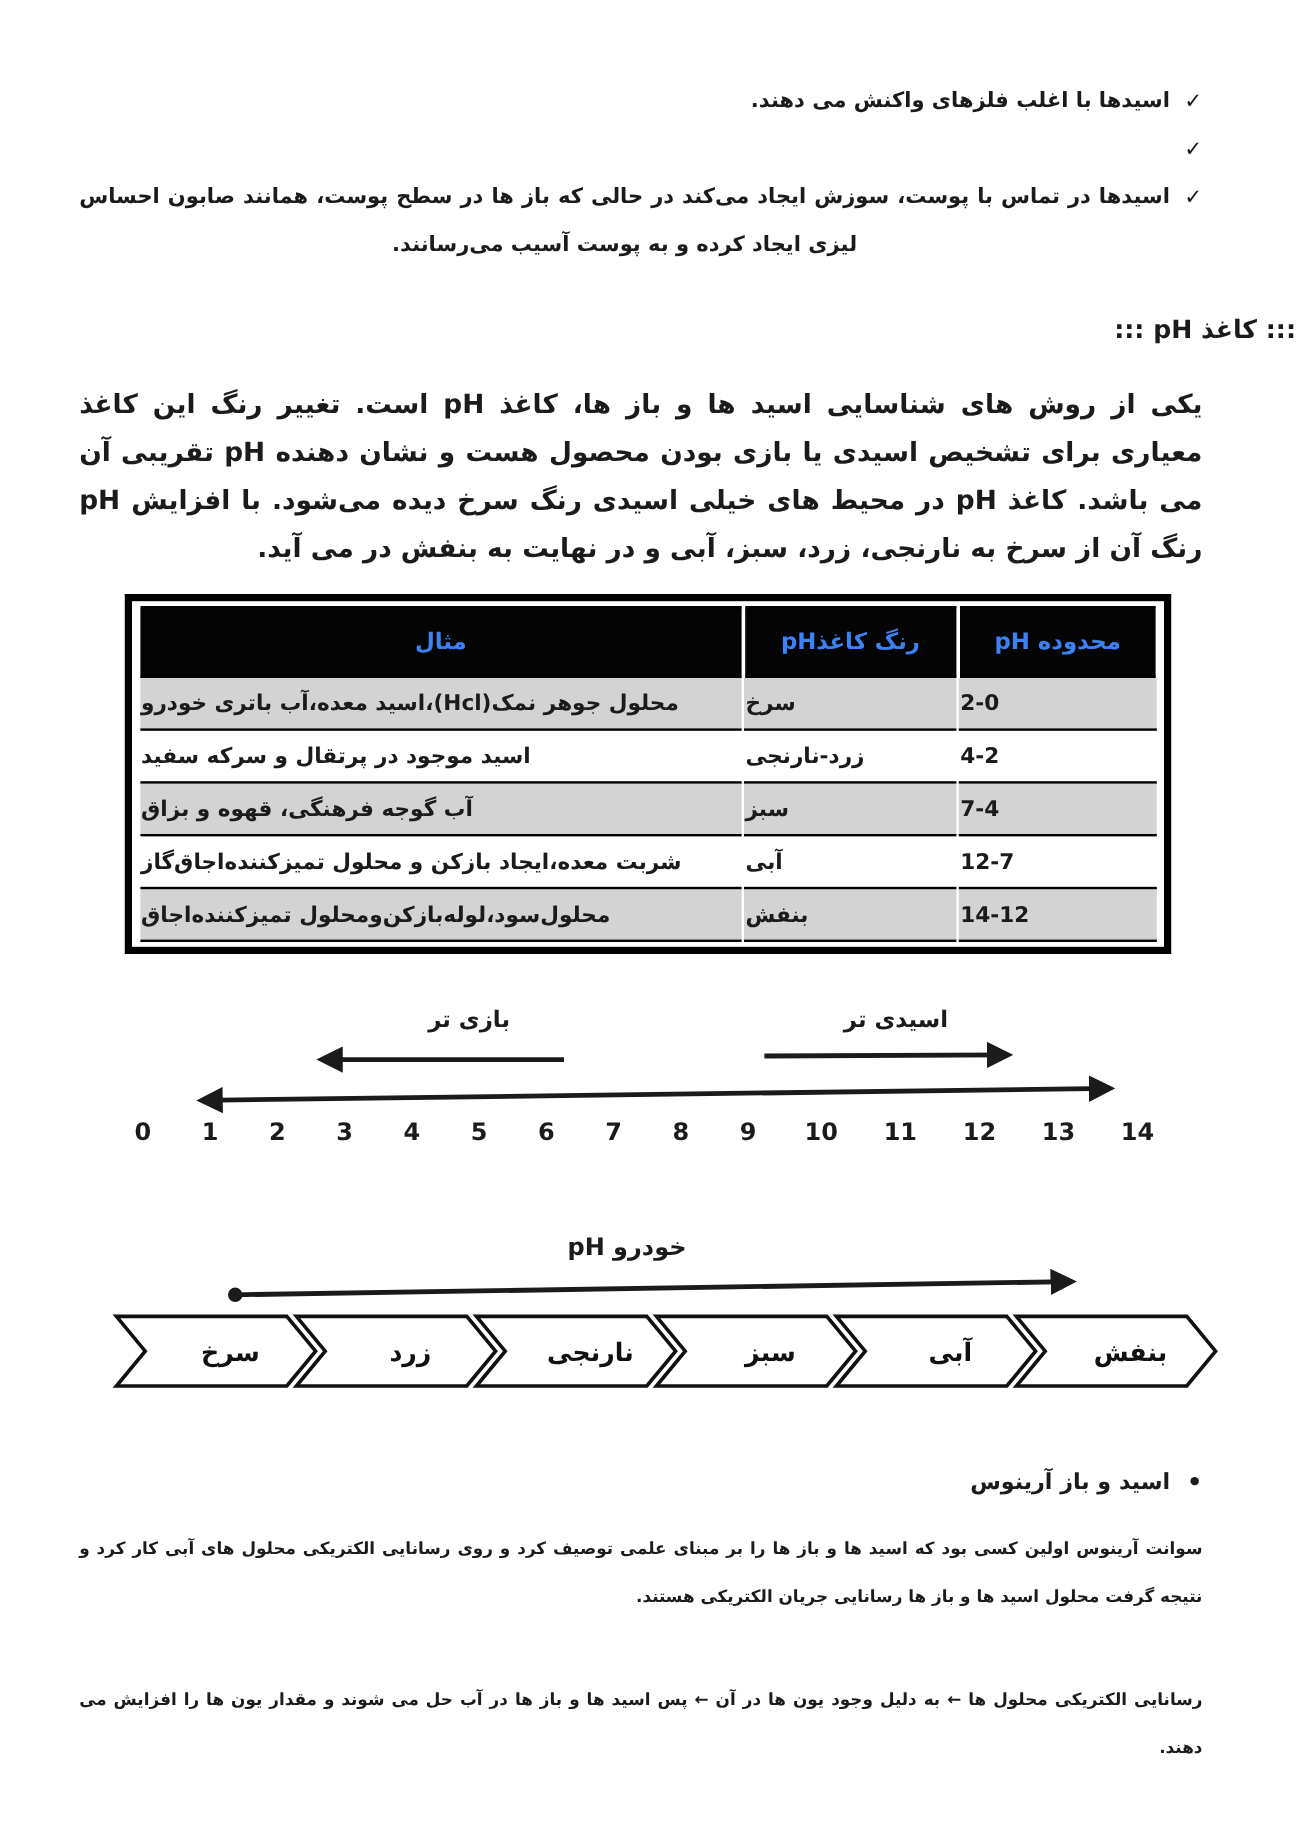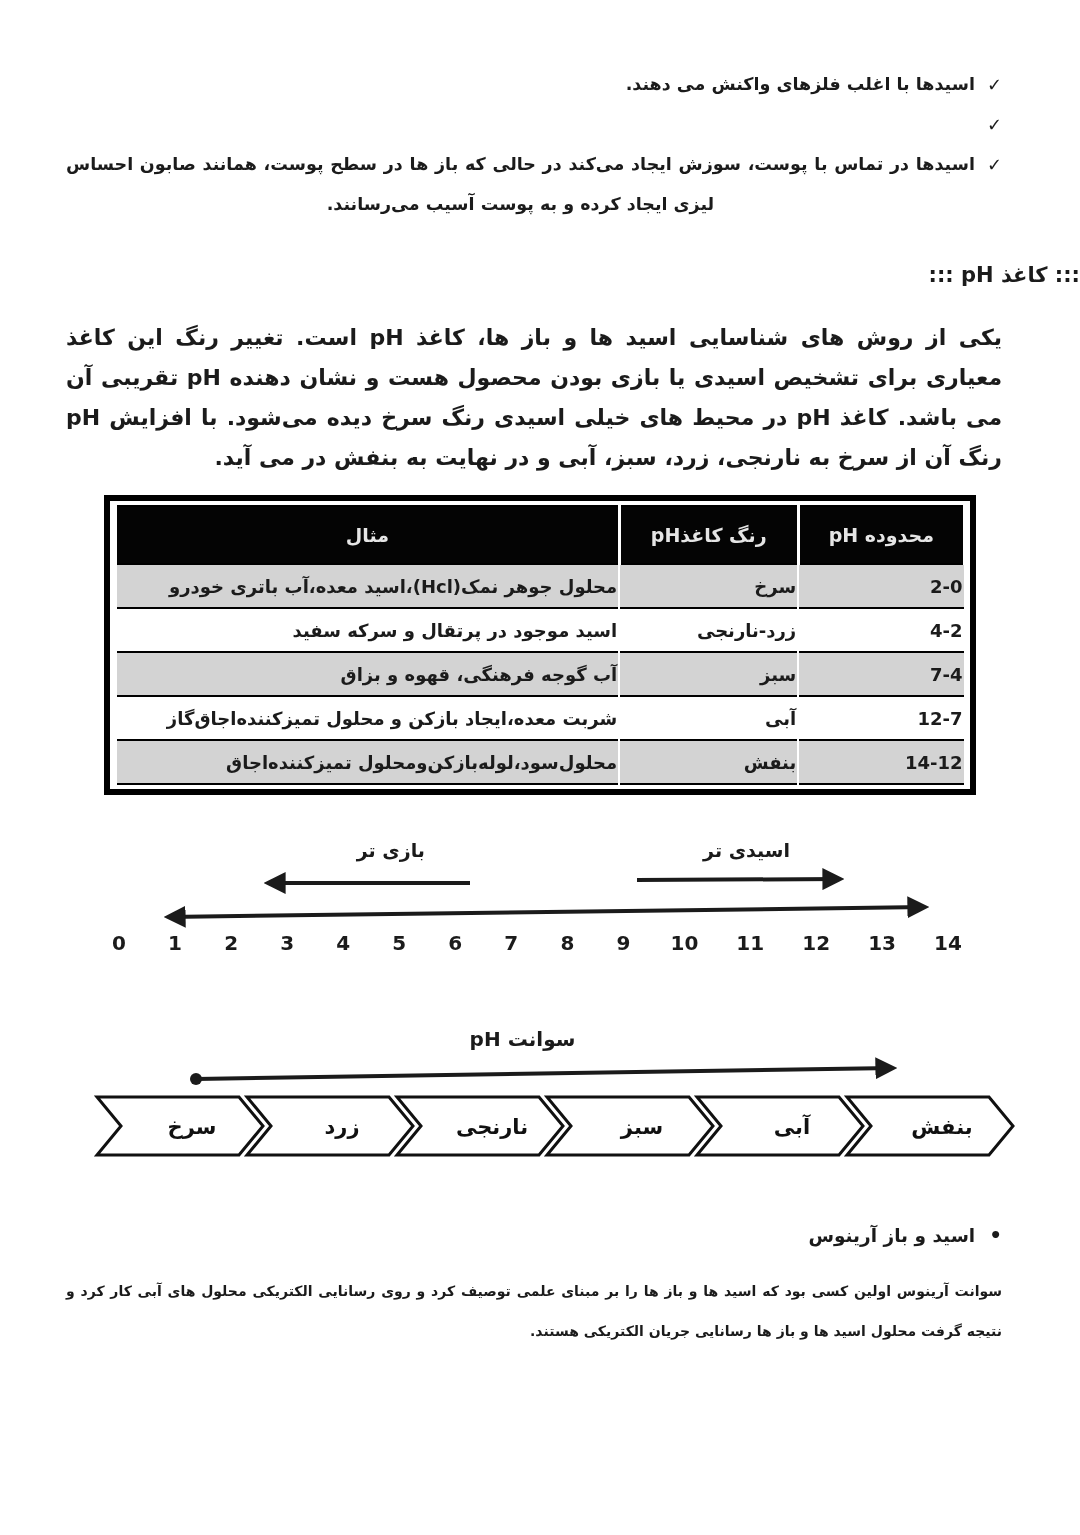--- a/index.html
+++ b/index.html
@@ -29,26 +29,26 @@
     margin:26px 78px 0 66px;font-size:22px;line-height:40px;
     text-align:justify;
   }
   
   .tablewrap{
     width:852px;margin:17px auto 0;
     border:6px solid #000;background:#fff;padding:4px;
   }
   table{width:100%;border-collapse:collapse;border:2px solid #000;table-layout:fixed;}
   th{
-    background:#040404;color:#e5e5e5;height:54px;
+    background:#040404;color:#3b82f6;height:54px;
     font-size:19px;font-weight:bold;text-align:center;
     border-left:3px solid #fff;border-right:3px solid #fff;
   }
   td{
-    height:40px;text-align:right;font-size:18px;font-weight:bold;
+    height:40px;text-align:left;font-size:18px;font-weight:bold;
     border-top:2px solid #000;
     border-left:2.5px solid #fff;border-right:2.5px solid #fff;
   }
   tbody tr:nth-child(odd) td{background:#d3d3d3;}
   tbody tr:nth-child(even) td{background:#ffffff;}
   .c-range{width:19%;}
   .c-color{width:20.5%;}
   td.num{direction:ltr;}
   
   .numberline{position:relative;height:126px;margin-top:44px;}
@@ -173,21 +173,21 @@
       <span>9</span>
       <span>10</span>
       <span>11</span>
       <span>12</span>
       <span>13</span>
       <span>14</span>
     </div>
   </div>
 
   <div class="chevdiag">
-    <div class="chev-title">سوانت pH</div>
+    <div class="chev-title">خودرو pH</div>
     <svg class="chev-svg" width="1080" height="116" viewBox="0 0 1080 116">
       <circle cx="196" cy="26" r="6" fill="#1b1b1b"></circle>
       <line x1="196" y1="26" x2="893" y2="15" stroke="#1b1b1b" stroke-width="4" marker-end="url(#ah)"></line>
       <g stroke="#111" stroke-width="3" fill="#fff">
         <polygon points="97,44 239,44 263,73 239,102 97,102 121,73"></polygon>
         <polygon points="247,44 389,44 413,73 389,102 247,102 271,73"></polygon>
         <polygon points="397,44 539,44 563,73 539,102 397,102 421,73"></polygon>
         <polygon points="547,44 689,44 713,73 689,102 547,102 571,73"></polygon>
         <polygon points="697,44 839,44 863,73 839,102 697,102 721,73"></polygon>
         <polygon points="847,44 989,44 1013,73 989,102 847,102 871,73"></polygon>
@@ -199,14 +199,15 @@
       <text x="792" y="81" text-anchor="middle">آبی</text>
       <text x="942" y="81" text-anchor="middle">بنفش</text>
     </svg>
   </div>
 
   <div class="sec-head">
     <span class="sec-dot">•</span>
     <span>اسید و باز آرینوس</span>
   </div>
   <p class="para">سوانت آرینوس اولین کسی بود که اسید ها و باز ها را بر مبنای علمی توصیف کرد و روی رسانایی الکتریکی محلول های آبی کار کرد و نتیجه گرفت محلول اسید ها و باز ها رسانایی جریان الکتریکی هستند.</p>
+  <p class="para last">رسانایی الکتریکی محلول ها ← به دلیل وجود یون ها در آن ← پس اسید ها و باز ها در آب حل می شوند و مقدار یون ها را افزایش می دهند.</p>
 
 </div>
 
 </body></html>

